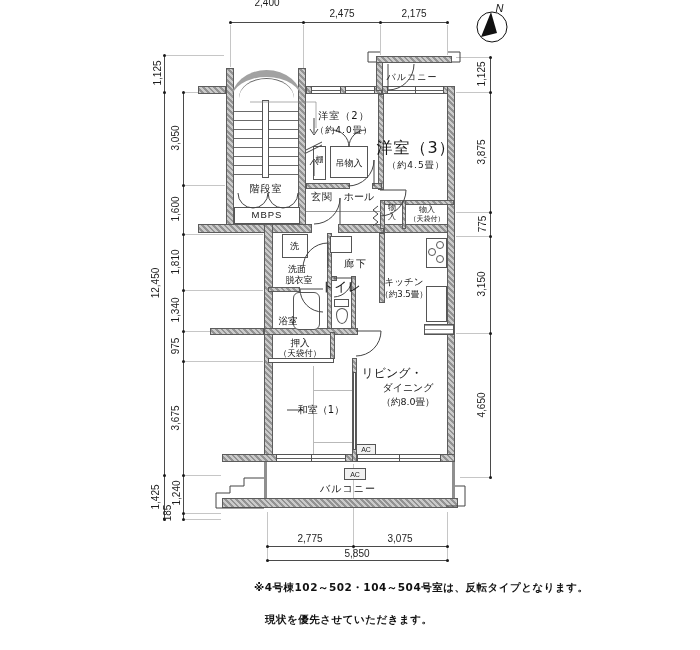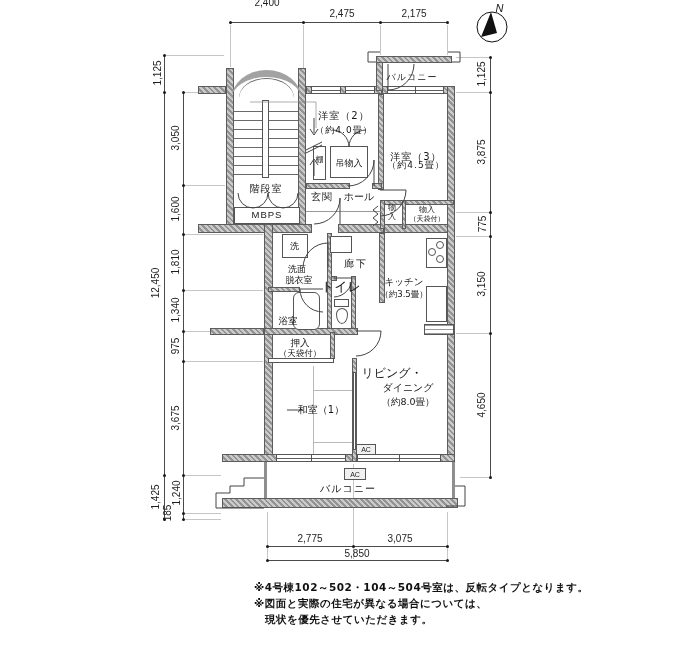--- a/index.html
+++ b/index.html
@@ -167,21 +167,21 @@
       <span>AC</span>
     </div>
   <div class="acbox" style="left:344px;top:468px;width:22px;height:12px">
       <span>AC</span>
     </div>
 
   <span class="lbl" style="left:500px;top:8px;font-size:11px;font-style:italic;font-family:'Liberation Sans',sans-serif">N</span>
   <span class="lbl" style="left:412px;top:77px;font-size:9px">バルコニー</span>
   <span class="lbl" style="left:344px;top:116px;font-size:10px">洋室（2）</span>
   <span class="lbl" style="left:344px;top:130px;font-size:9px">（約4.0畳）</span>
-  <span class="lbl" style="left:416px;top:157px;font-size:10px">洋室（3）</span>
+  <span class="lbl" style="left:416px;top:148px;font-size:16px">洋室（3）</span>
   <span class="lbl" style="left:416px;top:165px;font-size:9px">（約4.5畳）</span>
   <span class="lbl" style="left:320px;top:160px;font-size:8px">棚</span>
   <span class="lbl" style="left:349px;top:163px;font-size:9px;letter-spacing:0">吊物入</span>
   <span class="lbl" style="left:266px;top:189px;font-size:10px">階段室</span>
   <span class="lbl" style="left:322px;top:197px;font-size:10px">玄関</span>
   <span class="lbl" style="left:359px;top:197px;font-size:10px;letter-spacing:0">ホール</span>
   <span class="lbl" style="left:267px;top:215px;font-size:9.5px;font-family:'Liberation Sans',sans-serif;letter-spacing:1px">MBPS</span>
   <span class="lbl" style="left:392px;top:213px;font-size:8px;line-height:1.1;letter-spacing:0">物
 入</span>
   <span class="lbl" style="left:427px;top:210px;font-size:8px;letter-spacing:0">物入</span>
@@ -255,16 +255,15 @@
   <span class="dim dimv" style="left:481px;top:74px">1,125</span>
   <span class="dim dimv" style="left:481px;top:152px">3,875</span>
   <span class="dim dimv" style="left:482px;top:224px">775</span>
   <span class="dim dimv" style="left:481px;top:284px">3,150</span>
   <span class="dim dimv" style="left:481px;top:405px">4,650</span>
   <span class="dim" style="left:310px;top:538px">2,775</span>
   <span class="dim" style="left:400px;top:538px">3,075</span>
   <span class="dim" style="left:357px;top:553px">5,850</span>
 
   <div class="note" style="left:254px;top:581px">※4号棟102～502・104～504号室は、反転タイプとなります。</div>
-  <div class="note" style="left:254px;top:597px">※図面と実際の住宅が異なる場合については、</div>
   <div class="note" style="left:254px;top:613px">　現状を優先させていただきます。</div>
 
 </div>
 
 </body></html>

